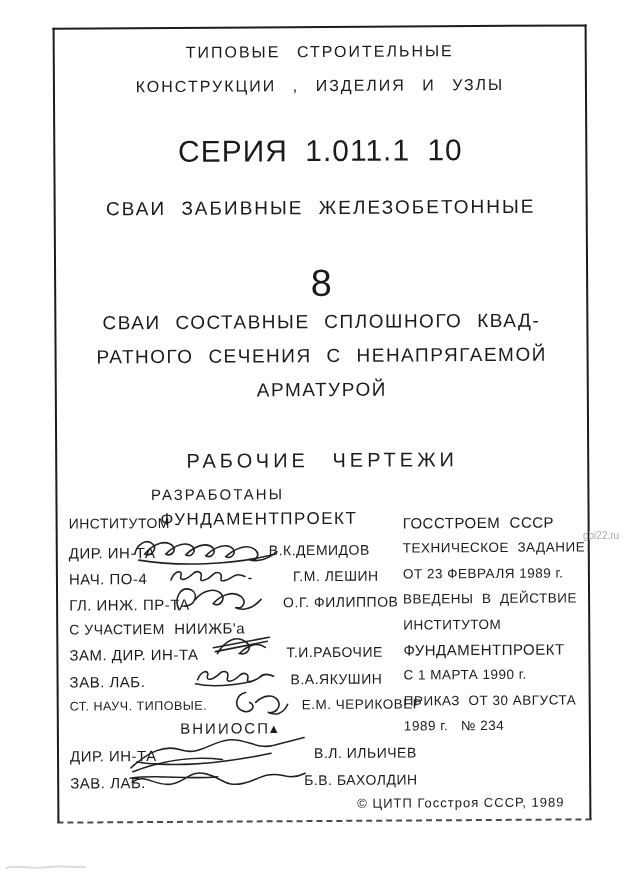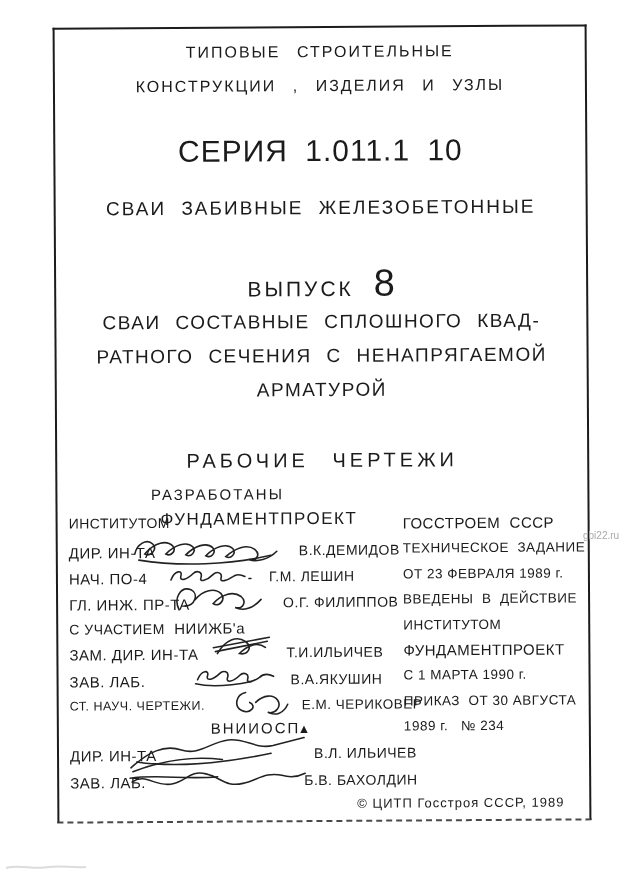--- a/index.html
+++ b/index.html
@@ -48,21 +48,20 @@
   <div class="frame">
 
     <div class="abs ctr hdr" style="top:15px">ТИПОВЫЕ  СТРОИТЕЛЬНЫЕ</div>
     <div class="abs ctr hdr" style="top:49px">КОНСТРУКЦИИ , ИЗДЕЛИЯ  И  УЗЛЫ</div>
 
     <div class="abs ctr series" style="top:106px">СЕРИЯ  1.011.1 10</div>
 
     <div class="abs ctr subtitle" style="top:169px">СВАИ  ЗАБИВНЫЕ  ЖЕЛЕЗОБЕТОННЫЕ</div>
 
     <div class="abs ctr issue-row" style="top:234px">
-      <span class="issue-lbl">ВЫПУСК</span>
       <span class="issue-num">8</span>
     </div>
 
     <div class="abs ctr desc" style="top:283px">СВАИ  СОСТАВНЫЕ  СПЛОШНОГО  КВАД-</div>
     <div class="abs ctr desc" style="top:317px">РАТНОГО  СЕЧЕНИЯ  С  НЕНАПРЯГАЕМОЙ</div>
     <div class="abs ctr desc" style="top:351px">АРМАТУРОЙ</div>
 
     <div class="abs ctr rab" style="top:421px">РАБОЧИЕ  ЧЕРТЕЖИ</div>
 
     <div class="abs col-h" style="top:457px;left:40px;width:240px">РАЗРАБОТАНЫ</div>
@@ -71,29 +70,29 @@
       <span class="lbl md">ИНСТИТУТОМ</span>
       <span class="nm inst-name" style="left:92px">ФУНДАМЕНТПРОЕКТ</span>
     </div>
 
     <div class="lrow" style="top:512px">
       <span class="lbl">ДИР. ИН-ТА</span>
       <svg class="sig" style="left:62px;top:-9px" width="150" height="34" viewBox="0 0 150 34">
         <path d="M4 22 C6 12 16 6 22 12 C27 17 20 25 14 22 C24 10 36 8 42 14 C46 19 40 25 35 22 C44 13 56 9 62 15 C66 20 60 26 55 23 C64 14 76 10 82 16 C86 21 80 27 75 24 C84 15 96 11 102 17 C106 22 100 28 95 25 C104 17 116 12 124 18 C130 23 126 30 118 28 C126 31 138 28 146 20"></path>
         <path d="M8 28 C50 35 100 33 140 24"></path>
       </svg>
-      <span class="nm" style="left:230px">В.К.ДЕМИДОВ</span>
+      <span class="nm" style="left:200px">В.К.ДЕМИДОВ</span>
     </div>
 
     <div class="lrow" style="top:538px">
       <span class="lbl">НАЧ. ПО-4</span>
       <svg class="sig" style="left:98px;top:-4px" width="90" height="24" viewBox="0 0 90 24">
         <path d="M4 17 C8 7 16 7 14 13 C12 19 20 17 26 11 C30 7 36 9 34 15 C32 20 40 18 46 12 C50 8 56 10 54 16 C53 20 60 18 66 14 C70 11 74 12 78 14 M82 16 L84 16"></path>
       </svg>
-      <span class="nm" style="left:200px">Г.М. ЛЕШИН</span>
+      <span class="nm" style="left:224px">Г.М. ЛЕШИН</span>
     </div>
 
     <div class="lrow" style="top:564px">
       <span class="lbl">ГЛ. ИНЖ. ПР-ТА</span>
       <svg class="sig" style="left:102px;top:-11px" width="95" height="36" viewBox="0 0 95 36">
         <path d="M8 28 C2 16 10 4 20 8 C28 12 24 24 14 24 M24 18 C32 8 44 6 50 12 C55 18 48 26 42 22 C50 13 62 9 70 15 C76 20 72 28 64 26 C72 30 82 27 90 18"></path>
       </svg>
       <span class="nm" style="left:214px">О.Г. ФИЛИППОВ</span>
     </div>
 
@@ -101,42 +100,42 @@
       <span class="lbl md">С УЧАСТИЕМ</span>
       <span class="nm" style="left:105px;font-size:15px">НИИЖБ'а</span>
     </div>
 
     <div class="lrow" style="top:614px">
       <span class="lbl">ЗАМ. ДИР. ИН-ТА</span>
       <svg class="sig" style="left:138px;top:-13px" width="70" height="34" viewBox="0 0 70 34">
         <path d="M10 24 C18 10 30 6 38 12 C46 18 40 26 32 24 C40 16 50 12 58 18"></path>
         <path d="M6 18 L62 8 M8 22 L60 12"></path>
       </svg>
-      <span class="nm" style="left:217px">Т.И.ИЛЬИЧЕВ</span>
+      <span class="nm" style="left:217px">Т.И.РАБОЧИЕ</span>
     </div>
 
     <div class="lrow" style="top:641px">
       <span class="lbl">ЗАВ. ЛАБ.</span>
       <svg class="sig" style="left:122px;top:-8px" width="90" height="28" viewBox="0 0 90 28">
         <path d="M6 18 C10 8 18 8 16 14 C14 20 22 18 28 12 C32 8 38 10 36 16 C34 22 42 20 48 14 C52 10 58 12 56 18 C55 22 62 20 68 16 C72 12 78 13 82 15"></path>
         <path d="M4 22 C20 26 40 24 60 20"></path>
       </svg>
       <span class="nm" style="left:221px">В.А.ЯКУШИН</span>
     </div>
 
     <div class="lrow" style="top:667px">
-      <span class="lbl sm">СТ. НАУЧ. ЧЕРТЕЖИ.</span>
+      <span class="lbl sm">СТ. НАУЧ. ТИПОВЫЕ.</span>
       <svg class="sig" style="left:162px;top:-9px" width="58" height="32" viewBox="0 0 58 32">
         <path d="M14 6 C4 8 2 20 10 24 C18 28 26 20 18 16 M24 16 C32 8 42 8 46 14 C50 20 44 28 36 26 C44 30 52 27 56 18"></path>
       </svg>
       <span class="nm" style="left:232px;font-size:13.5px">Е.М. ЧЕРИКОВЕР</span>
     </div>
 
     <div class="lrow" style="top:689px">
-      <span class="nm" style="left:80px;width:160px;text-align:right;font-size:15px;letter-spacing:2px">ВНИИОСП▴</span>
+      <span class="nm" style="left:80px;width:160px;text-align:center;font-size:15px;letter-spacing:2px">ВНИИОСП▴</span>
     </div>
 
     <div class="lrow" style="top:715px">
       <span class="lbl">ДИР. ИН-ТА</span>
       <svg class="sig" style="left:55px;top:-12px" width="185" height="44" viewBox="0 0 190 44">
         <path d="M6 36 C24 20 40 12 58 18 C76 24 88 10 106 8 C124 6 134 18 152 14 C164 11 176 8 184 6"></path>
         <path d="M12 30 C50 36 100 32 150 22"></path>
         <path d="M8 40 C40 28 70 24 100 28"></path>
       </svg>
       <span class="nm" style="left:244px">В.Л. ИЛЬИЧЕВ</span>

